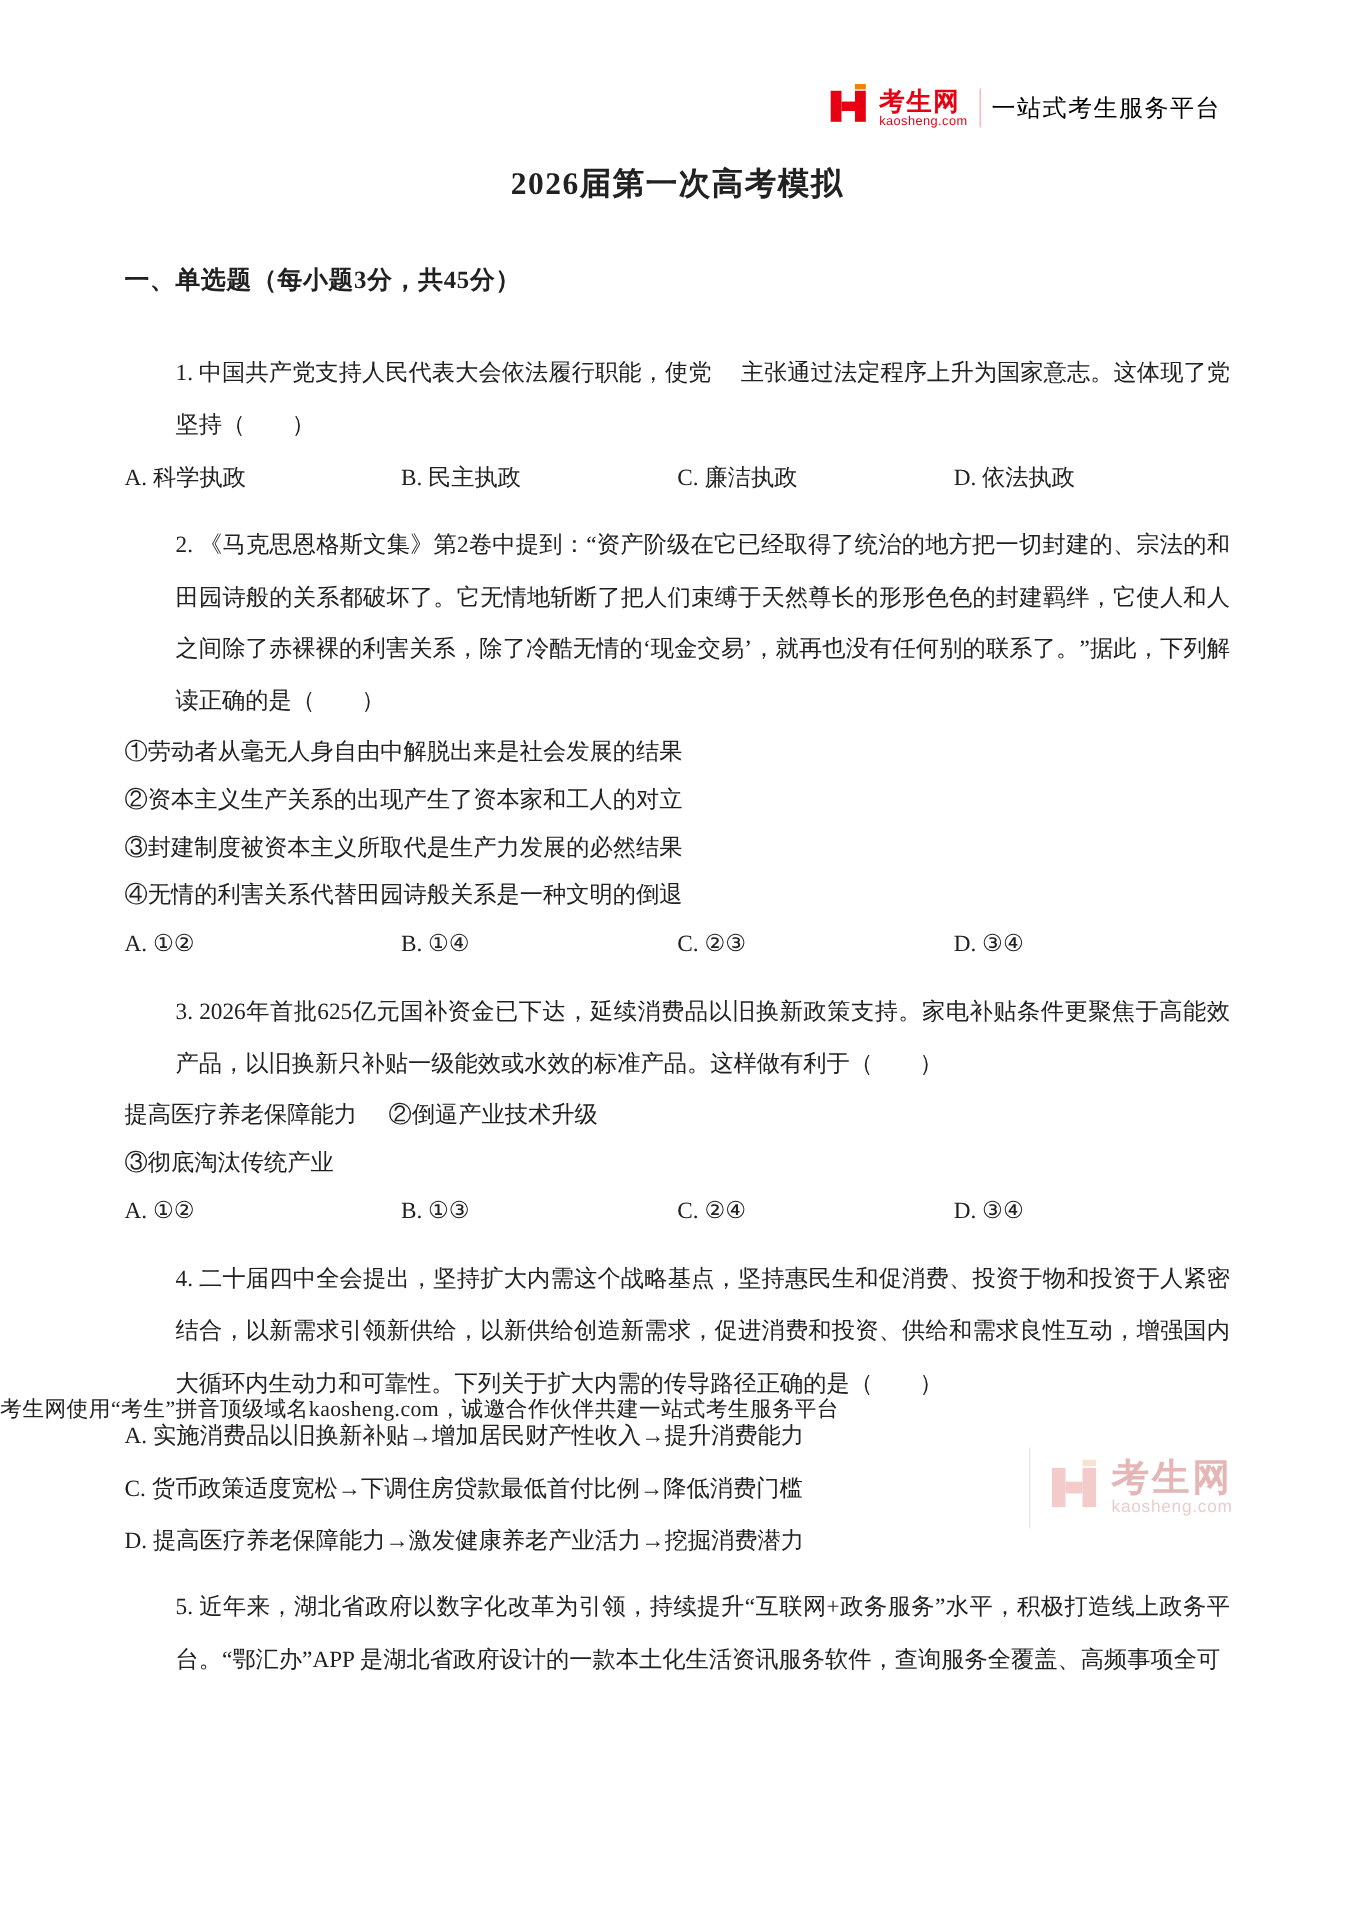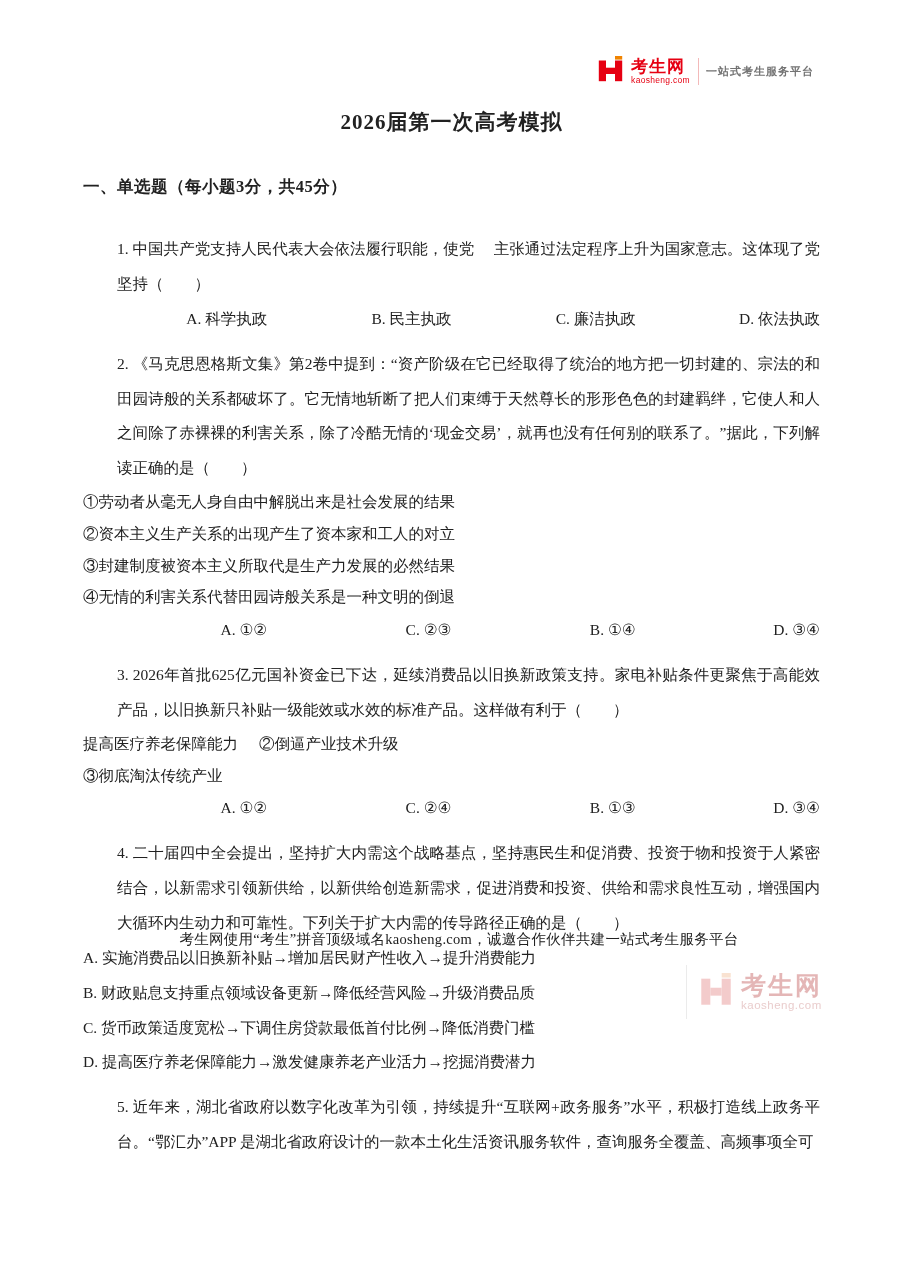--- a/index.html
+++ b/index.html
@@ -16,40 +16,40 @@
   
   .brand {
     position:absolute; top:56px; right:86px;
     display:flex; align-items:center; gap:7px;
     font-family:"Liberation Sans","DejaVu Sans",sans-serif;
   }
   .brand-mark { display:block; }
   .brand-text { display:flex; flex-direction:column; line-height:1.05; padding-right:8px; border-right:1px solid #f3b9b9; }
   .brand-name { color:#e60012; font-weight:bold; font-size:17px; letter-spacing:1px; }
   .brand-domain { color:#e60012; font-size:8.5px; letter-spacing:0.3px; }
-  .brand-tagline { color:#737373; font-size:11px; font-weight:bold; letter-spacing:1px; }
+  .brand-tagline { color:#000000; font-size:16px; font-weight:normal; letter-spacing:1px; }
 
   
   .doc-title { text-align:center; font-size:21px; font-weight:bold; margin-top:52px; letter-spacing:1px; }
   .section-title { font-size:16.5px; font-weight:bold; margin-top:40px; letter-spacing:0.5px;font-family:Liberation Serif, serif; }
 
   
   .question { margin-top:10px; }
   .question.q-first { margin-top:34px; }
   .stem { font-size:15.5px; line-height:2.25; text-align:justify;margin-left:34px; }
   .item-list div { font-size:15.5px; line-height:2.05; }
   .item-grid { display:grid; grid-template-columns:176px 1fr; }
   .item-grid span { font-size:15.5px; line-height:2.05; }
-  .options-row { display:grid; grid-template-columns:repeat(4,1fr); font-size:15.5px; line-height:2.25;text-align:right; }
+  .options-row { display:grid; grid-template-columns:repeat(4,1fr); font-size:15.5px; line-height:2.25; }
   .option-lines div { font-size:15.5px; line-height:2.25; }
 
   
   .footer-note {
     position:absolute; left:0; right:0; bottom:82px;
-    text-align:center; font-size:14.5px; color:#212121; letter-spacing:0.3px;padding-left:18px;
+    font-size:14.5px; color:#212121; letter-spacing:0.3px;
   }
 
   
   .watermark {
     position:absolute; right:78px; bottom:12px;
     display:flex; align-items:center; gap:8px;
     font-family:"Liberation Sans","DejaVu Sans",sans-serif;
     opacity:0.85;
   }
   .wm-divider { width:1px; height:54px; background:#e8e8e8; display:block; margin-right:4px; }
@@ -95,48 +95,47 @@
   <section class="question">
     <p class="stem">2.  《马克思恩格斯文集》第2卷中提到：“资产阶级在它已经取得了统治的地方把一切封建的、宗法的和田园诗般的关系都破坏了。它无情地斩断了把人们束缚于天然尊长的形形色色的封建羁绊，它使人和人之间除了赤裸裸的利害关系，除了冷酷无情的‘现金交易’，就再也没有任何别的联系了。”据此，下列解读正确的是（　　）</p>
     <div class="item-list">
       <div>①劳动者从毫无人身自由中解脱出来是社会发展的结果</div>
       <div>②资本主义生产关系的出现产生了资本家和工人的对立</div>
       <div>③封建制度被资本主义所取代是生产力发展的必然结果</div>
       <div>④无情的利害关系代替田园诗般关系是一种文明的倒退</div>
     </div>
     <div class="options-row">
       <span>A.  ①②</span>
+      <span>B.  ①④</span>
       <span>C.  ②③</span>
-      <span>B.  ①④</span>
       <span>D.  ③④</span>
     </div>
   </section>
 
   <section class="question">
     <p class="stem">3.  2026年首批625亿元国补资金已下达，延续消费品以旧换新政策支持。家电补贴条件更聚焦于高能效产品，以旧换新只补贴一级能效或水效的标准产品。这样做有利于（　　）</p>
     <div class="item-grid">
       <span>提高医疗养老保障能力</span>
       <span>②倒逼产业技术升级</span>
     </div>
     <div class="item-grid">
       <span>③彻底淘汰传统产业</span>
     </div>
     <div class="options-row">
       <span>A.  ①②</span>
+      <span>B.  ①③</span>
       <span>C.  ②④</span>
-      <span>B.  ①③</span>
       <span>D.  ③④</span>
     </div>
   </section>
 
   <section class="question">
     <p class="stem">4.  二十届四中全会提出，坚持扩大内需这个战略基点，坚持惠民生和促消费、投资于物和投资于人紧密结合，以新需求引领新供给，以新供给创造新需求，促进消费和投资、供给和需求良性互动，增强国内大循环内生动力和可靠性。下列关于扩大内需的传导路径正确的是（　　）</p>
     <div class="option-lines">
       <div>A.  实施消费品以旧换新补贴→增加居民财产性收入→提升消费能力</div>
-      <div>B.  财政贴息支持重点领域设备更新→降低经营风险→升级消费品质</div>
       <div>C.  货币政策适度宽松→下调住房贷款最低首付比例→降低消费门槛</div>
       <div>D.  提高医疗养老保障能力→激发健康养老产业活力→挖掘消费潜力</div>
     </div>
   </section>
 
   <section class="question">
     <p class="stem">5.  近年来，湖北省政府以数字化改革为引领，持续提升“互联网+政务服务”水平，积极打造线上政务平台。“鄂汇办”APP 是湖北省政府设计的一款本土化生活资讯服务软件，查询服务全覆盖、高频事项全可</p>
   </section>
 
   <div class="footer-note">考生网使用“考生”拼音顶级域名kaosheng.com，诚邀合作伙伴共建一站式考生服务平台</div>

